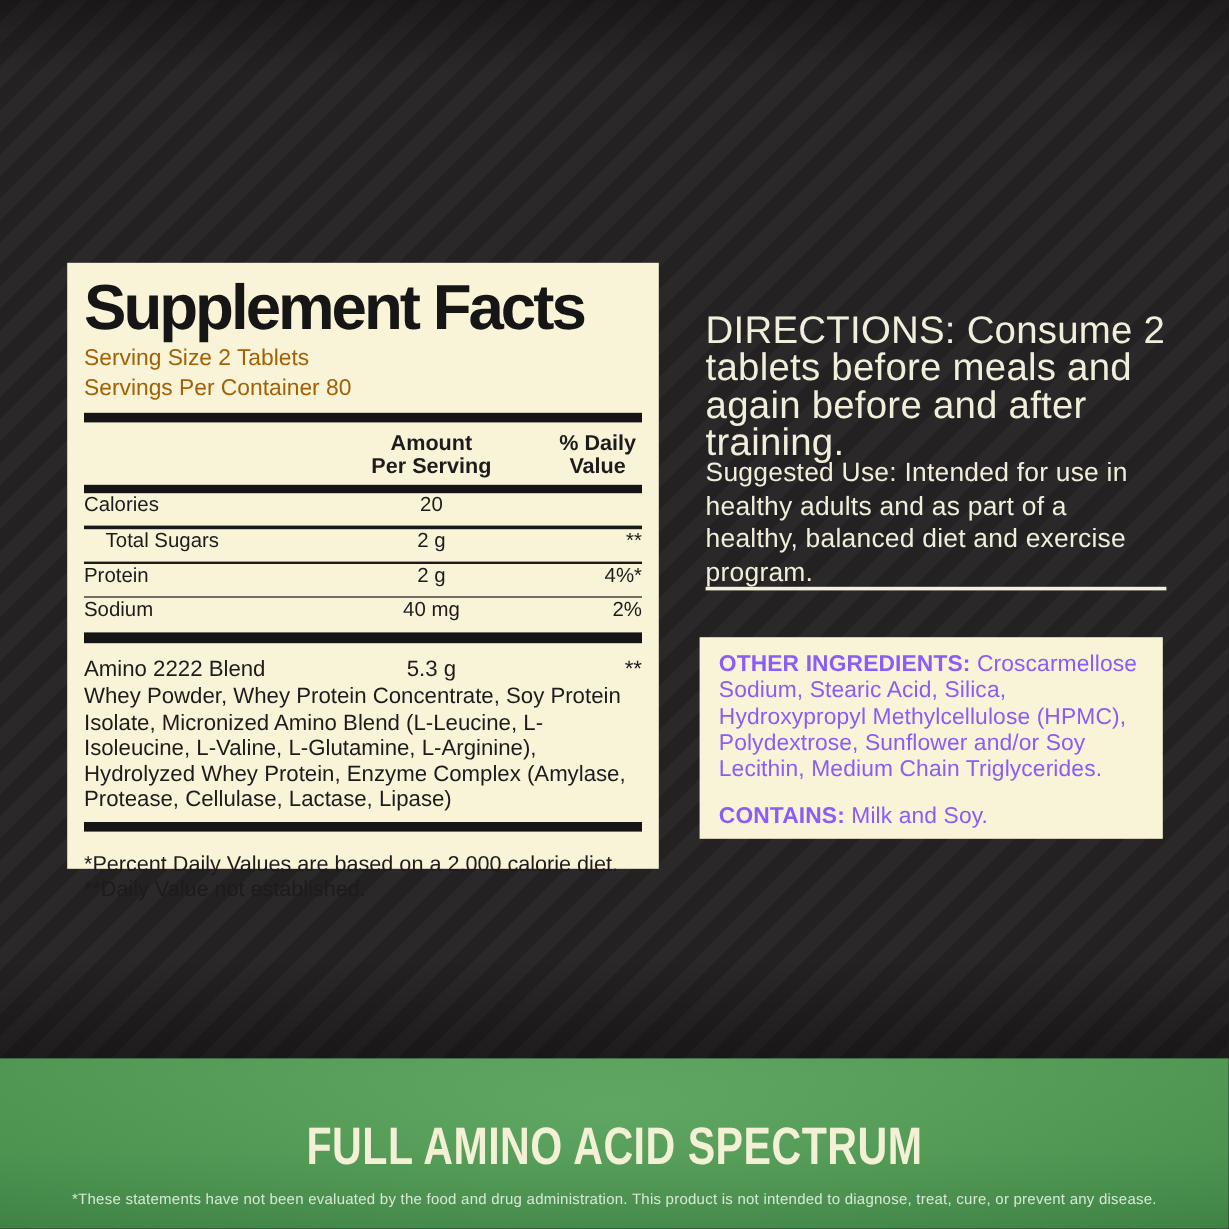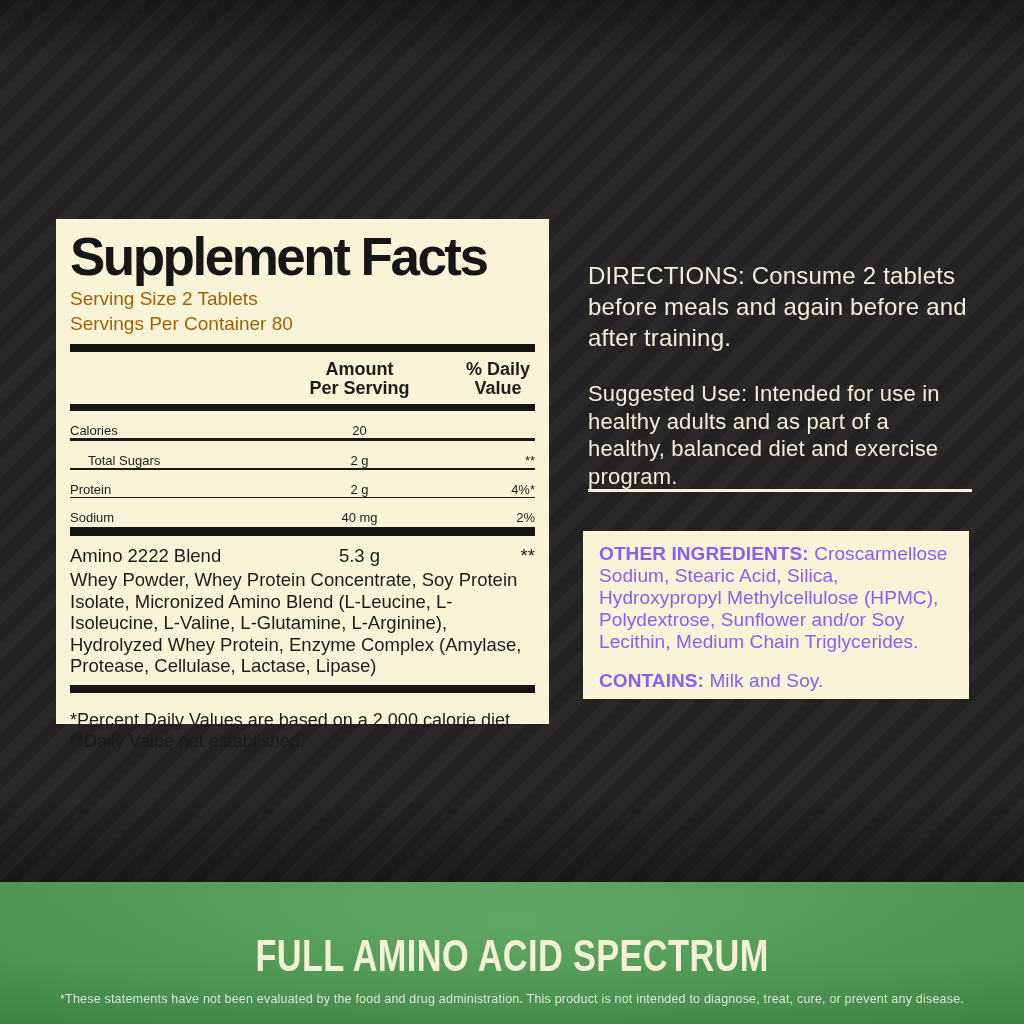--- a/index.html
+++ b/index.html
@@ -54,43 +54,43 @@
     display: flex; align-items: flex-end;
     font-weight: bold; font-size: 18px; line-height: 19px;
     padding: 8px 0 6px 0;
   }
   .col-name { flex: 1; }
   .col-amt  { width: 175px; text-align: center; }
   .col-dv   { width: 88px; text-align: right; }
   .sf-colhead .col-dv { text-align: center; padding-left: 14px; }
 
   .sf-row {
-    display: flex; align-items: flex-end;
-    font-size: 13px; height: 27px;
+    display: flex; align-items: flex-start;
+    font-size: 17px; height: 27px;
   }
   .sf-row .indent { padding-left: 18px; }
 
   .sf-blend-row {
-    display: flex; align-items: flex-start;
+    display: flex; align-items: center;
     font-size: 18.5px;
     padding-top: 9px; height: 32px;
   }
   .sf-blend-desc {
     font-size: 18.5px; line-height: 21.5px;
     padding-top: 1px;
   }
   .sf-footnotes {
     font-size: 18px; line-height: 21.5px;
     padding-top: 17px;
   }
 
   
   .right-col { position: absolute; left: 588px; width: 384px; color: #f1eedb; }
   .directions {
-    top: 260px; font-size: 24px; line-height: 31px; letter-spacing: 0.2px;
+    top: 260px; font-size: 32px; line-height: 31px; letter-spacing: 0.2px;
   }
   .suggested {
     top: 380px; font-size: 22px; line-height: 27.5px; letter-spacing: 0.2px;
   }
   .divider {
     position: absolute; left: 588px; top: 489px;
     width: 384px; height: 2.5px; background: #f3f0dc;
   }
   .ingredients-box {
     position: absolute; left: 583px; top: 531px;

